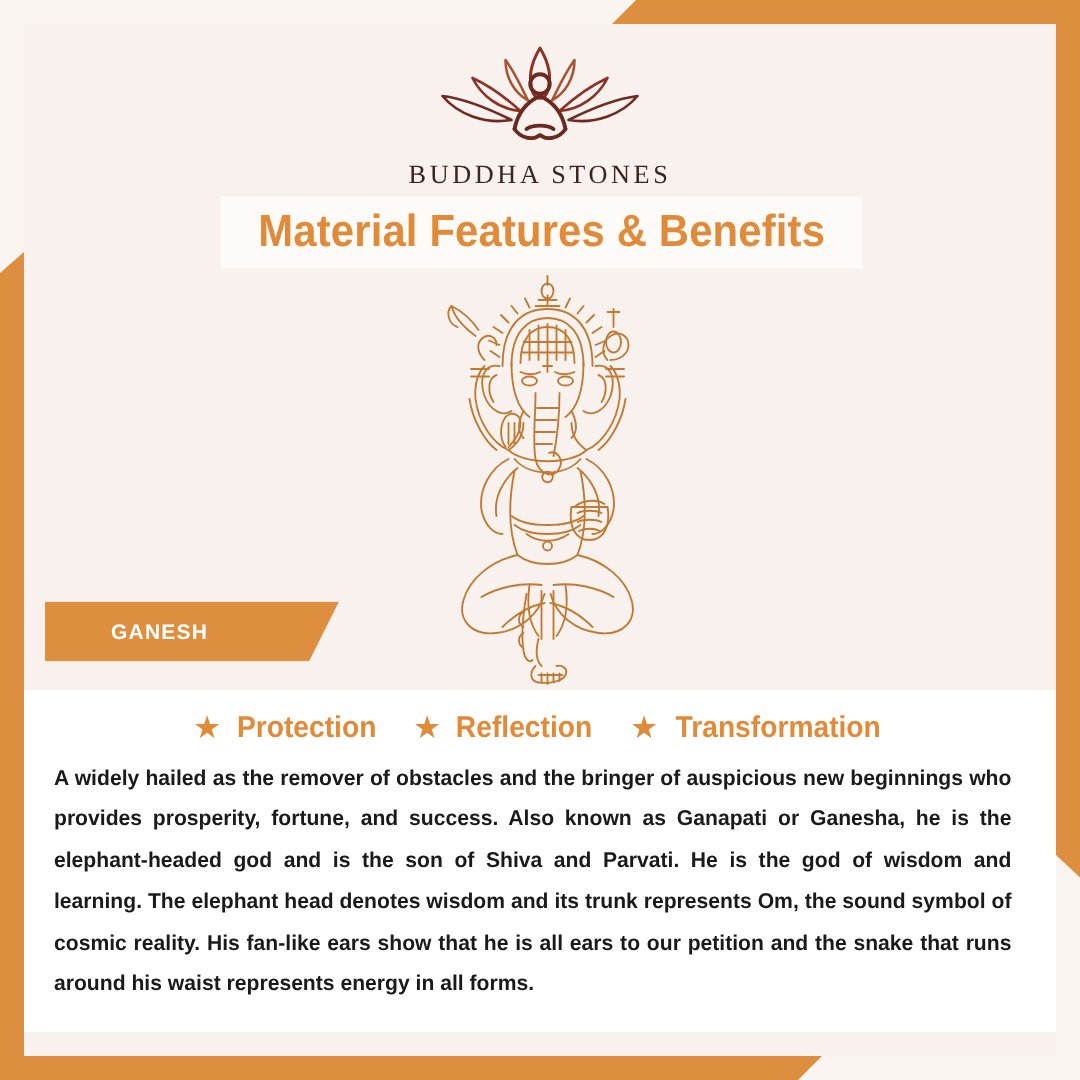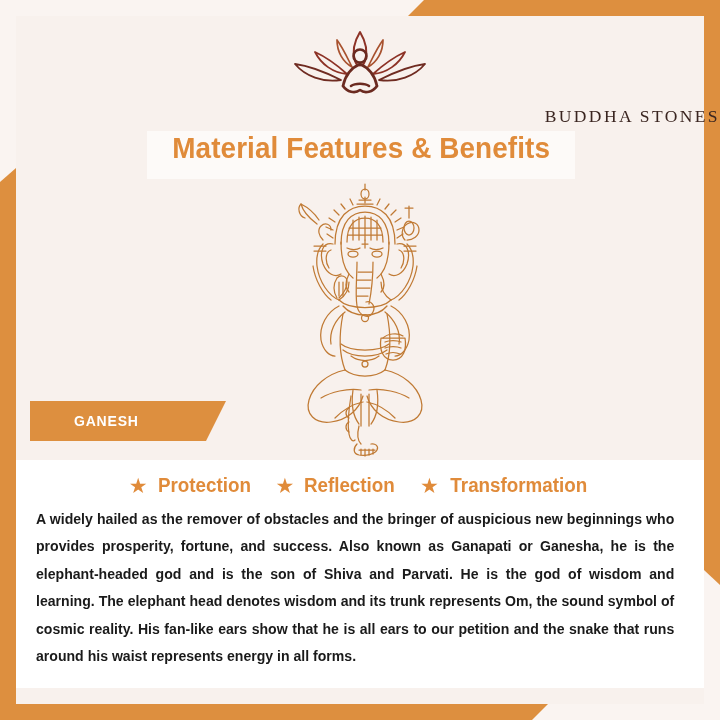--- a/index.html
+++ b/index.html
@@ -61,40 +61,40 @@
     left: 16px; top: 16px;
     width: 688px; height: 688px;
     background: #f8f1ed;
   }
 
   
   .logo-block {
     position: absolute;
     top: 24px; left: 0;
     width: 720px;
-    text-align: right;
+    text-align: center;
   }
   .logo-mark { width: 170px; height: 78px; display: block; margin: 0 auto; }
   .logo-word {
     margin-top: 4px;
     font-family: "Liberation Serif", serif;
     font-size: 17.5px;
     letter-spacing: 2.4px;
     color: #3a2520;
     font-weight: 400;
   }
 
   
   .title-band {
     position: absolute;
     left: 147px; top: 131px;
     width: 428px; height: 48px;
     background: #fdfaf8;
     display: flex;
-    align-items: flex-start;
+    align-items: center;
     justify-content: center;
   }
   .title-text {
     font-size: 30px;
     font-weight: 700;
     color: #e08b3a;
     letter-spacing: 0.1px;
     transform: scaleX(0.93);
     white-space: nowrap;
   }

